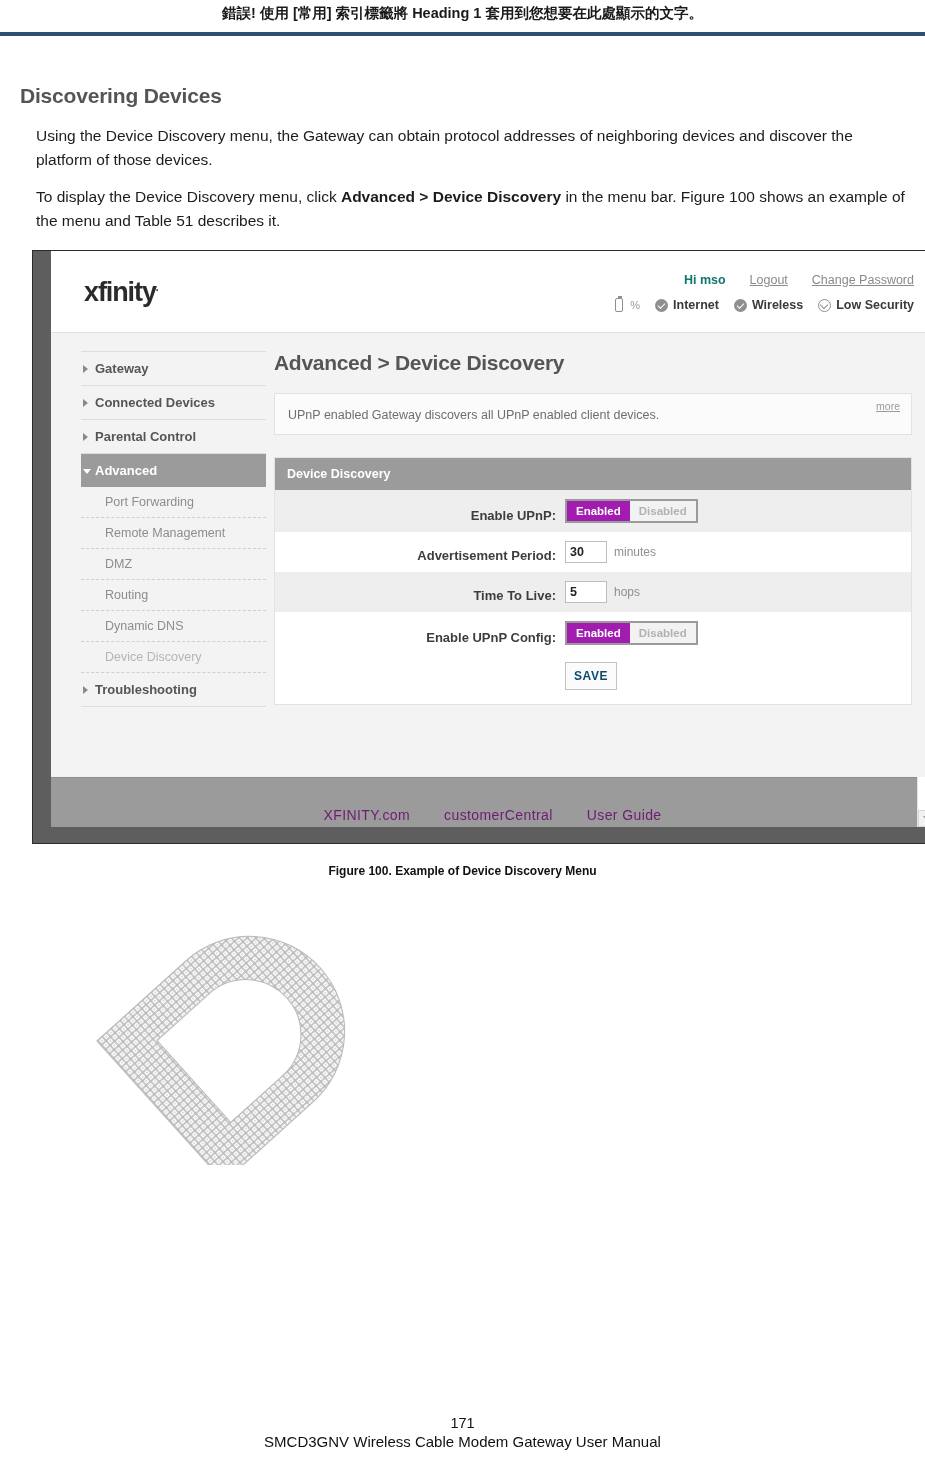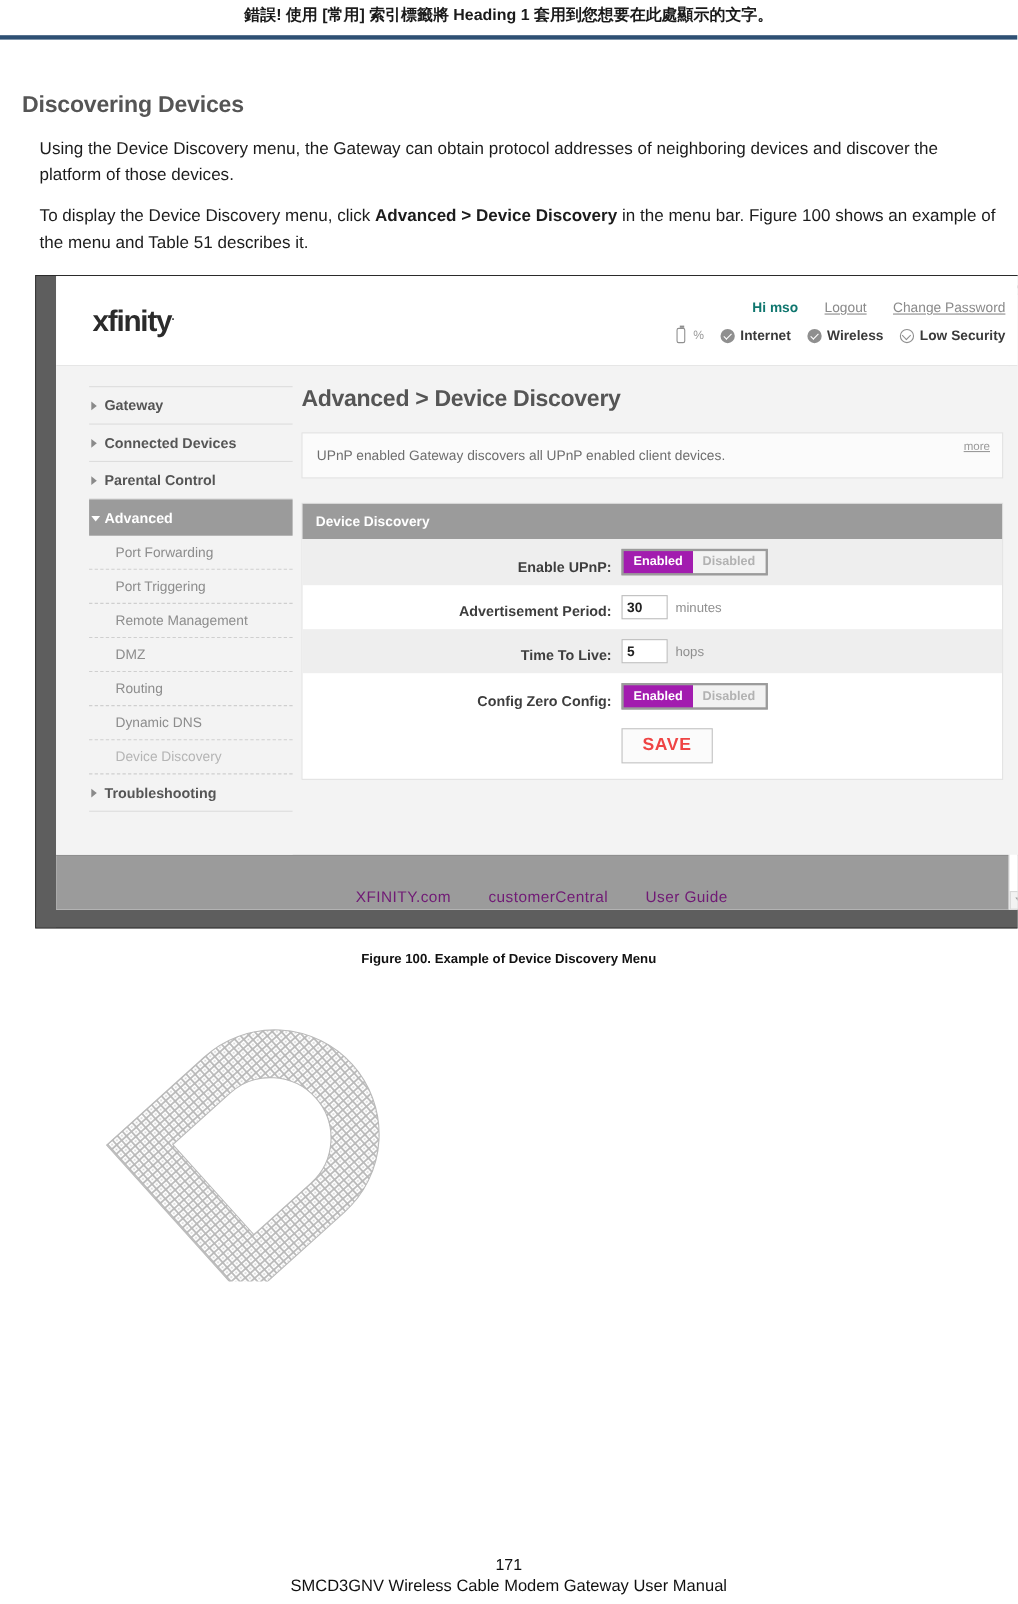--- a/index.html
+++ b/index.html
@@ -234,22 +234,22 @@
     border: 1px solid #bdbdbd; background:#ffffff;
     font-size: 12.5px; color:#222; font-weight:bold;
     padding: 0 4px; line-height: 20px;
   }
   .unit { font-size: 12px; color: #8f8f8f; font-weight: normal; }
 
   .save-wrap { display:flex; padding: 8px 0 14px 0; }
   .save-btn {
     margin-left: 290px;
     background: #fbfbfb; border: 1px solid #c2c2c2;
-    font-size: 16px; font-weight: bold; color:#ef4444;
-    padding: 6px 18px; letter-spacing: 0.6px;
+    font-size: 12px; font-weight: bold; color:#0c4a6e;
+    padding: 6px 8px; letter-spacing: 0.6px;
   }
 
   .gw-footer {
     height: 50px; background:#9b9b9b;
     display:flex; align-items:center; justify-content:center; gap: 34px;
     border-top: 1px solid #8d8d8d;
   }
   .gw-footer .flink { font-size: 14px; color:#701a75; letter-spacing: 0.4px; margin-top: 24px; }
 
   
@@ -351,23 +351,20 @@
           </div>
           <div class="nav-top active">
             <span class="caret-d"></span>
             <span>Advanced</span>
           </div>
 
           <div class="nav-sub">
             <span>Port Forwarding</span>
           </div>
           <div class="nav-sub">
-            <span>Port Triggering</span>
-          </div>
-          <div class="nav-sub">
             <span>Remote Management</span>
           </div>
           <div class="nav-sub">
             <span>DMZ</span>
           </div>
           <div class="nav-sub">
             <span>Routing</span>
           </div>
           <div class="nav-sub">
             <span>Dynamic DNS</span>
@@ -413,21 +410,21 @@
 
             <div class="frow alt">
               <div class="lbl">Time To Live:</div>
               <div class="fld">
                 <span class="txtbox">5</span>
                 <span class="unit">hops</span>
               </div>
             </div>
 
             <div class="frow">
-              <div class="lbl">Config Zero Config:</div>
+              <div class="lbl">Enable UPnP Config:</div>
               <div class="fld">
                 <span class="toggle">
                   <span class="opt on">Enabled</span>
                   <span class="opt off">Disabled</span>
                 </span>
               </div>
             </div>
 
             <div class="save-wrap">
               <button class="save-btn">SAVE</button>

